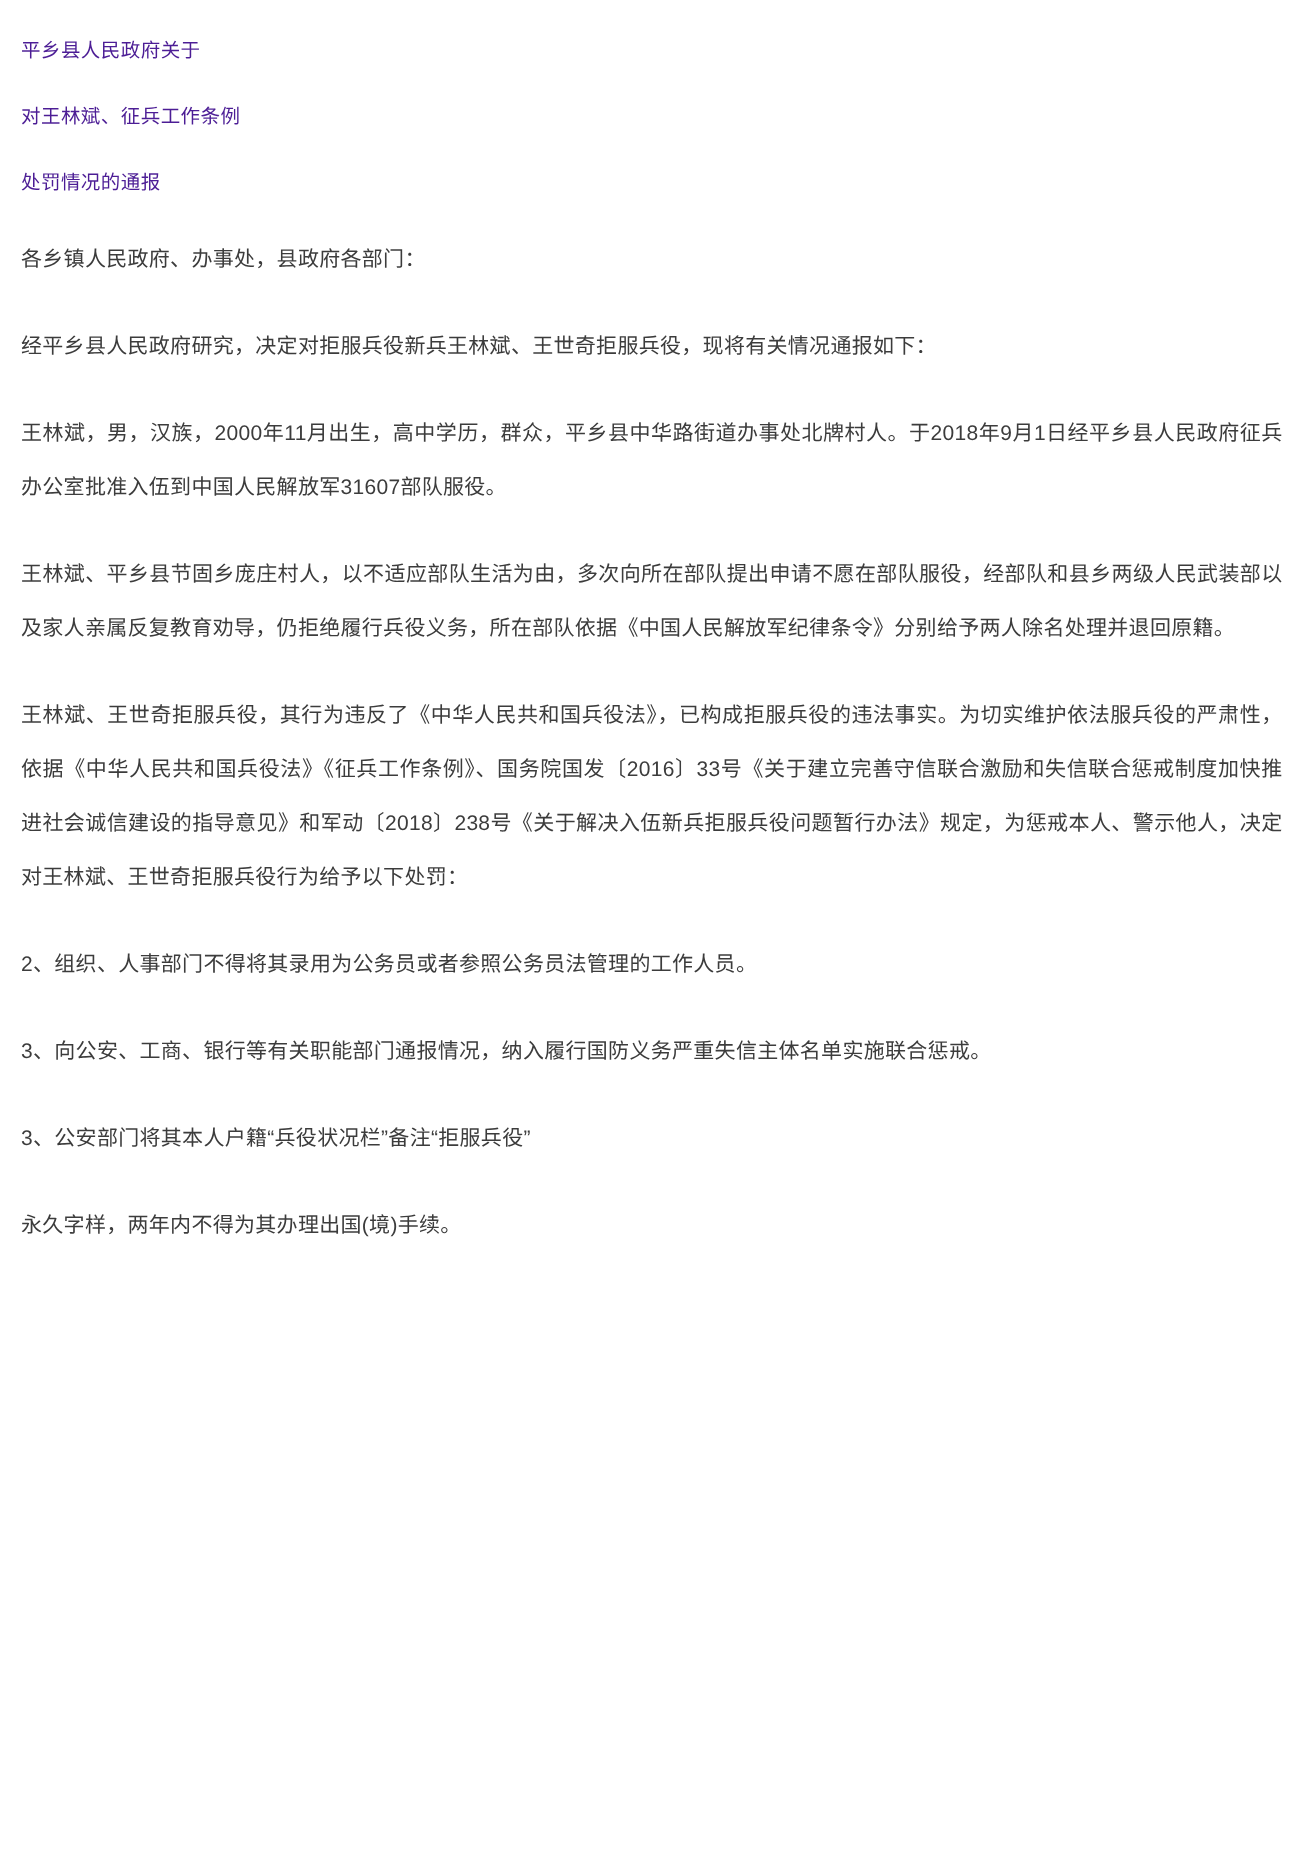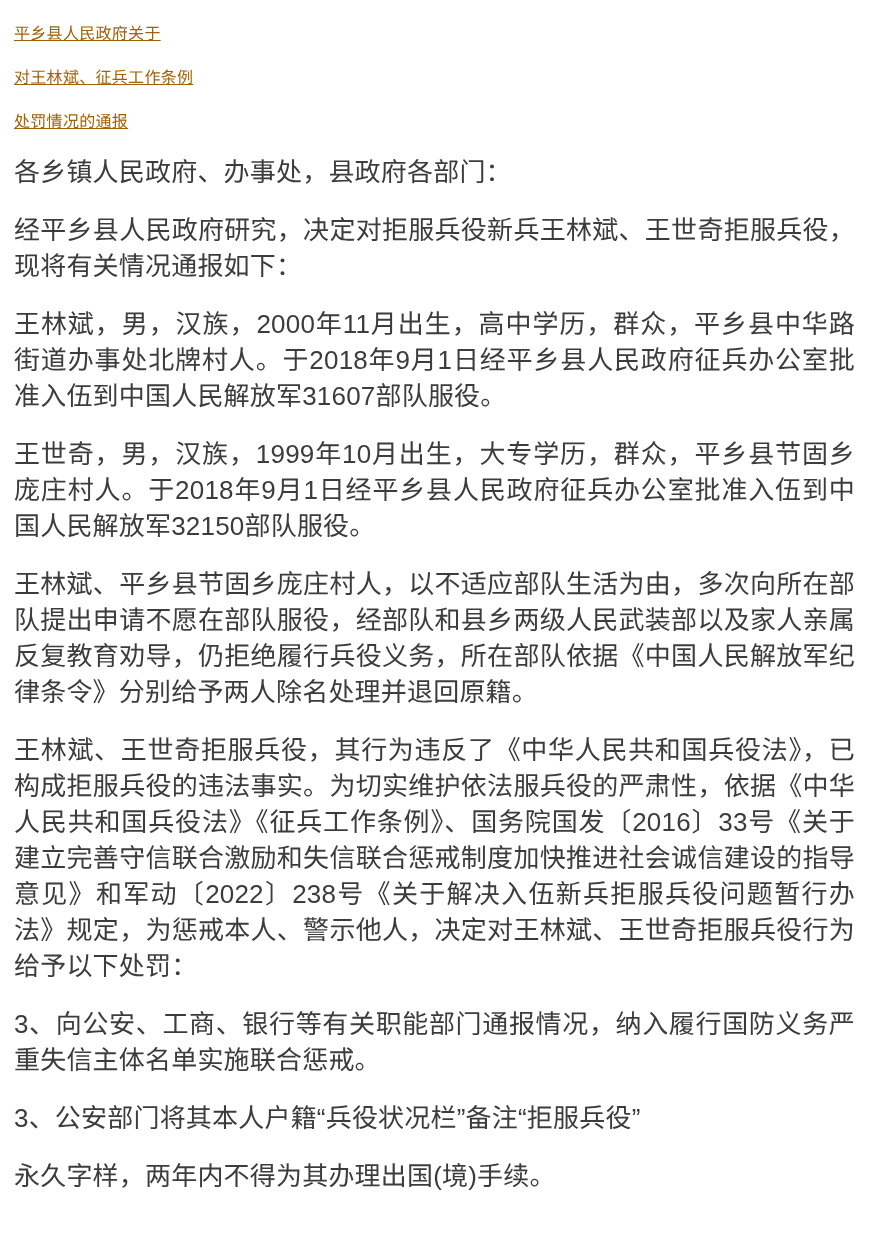--- a/index.html
+++ b/index.html
@@ -16,33 +16,32 @@
     -webkit-font-smoothing: antialiased;
   }
   .doc {
     box-sizing: border-box;
     width: 871px;
     min-height: 1235px;
     padding: 12px 16px 14px 14px;
     background: #ffffff;
   }
   .title-line {
-    font-size: 16px;
+    font-size: 13px;
     line-height: 44px;
-    color: #a16207;
+    color: #4c1d95;
     letter-spacing: 0.3px;
     white-space: nowrap;
-    text-decoration: underline;
   }
   .title-block {
     margin-bottom: 10px;
   }
   p.para {
     margin: 0 0 22px 0;
-    font-size: 26px;
+    font-size: 14px;
     line-height: 36px;
     color: #3c3c3c;
     text-align: justify;
     text-justify: inter-ideograph;
     letter-spacing: 0.2px;
     word-break: break-all;
   }
   p.para:last-child {
     margin-bottom: 0;
   }
@@ -57,23 +56,23 @@
     <div class="title-line">对王林斌、征兵工作条例</div>
     <div class="title-line">处罚情况的通报</div>
   </div>
 
   <p class="para">各乡镇人民政府、办事处，县政府各部门：</p>
 
   <p class="para">经平乡县人民政府研究，决定对拒服兵役新兵王林斌、王世奇拒服兵役，现将有关情况通报如下：</p>
 
   <p class="para">王林斌，男，汉族，2000年11月出生，高中学历，群众，平乡县中华路街道办事处北牌村人。于2018年9月1日经平乡县人民政府征兵办公室批准入伍到中国人民解放军31607部队服役。</p>
 
-  <p class="para">王世奇，男，汉族，1999年10月出生，大专学历，群众，平乡县节固乡庞庄村人。于2018年9月1日经平乡县人民政府征兵办公室批准入伍到中国人民解放军32150部队服役。</p>
 
   <p class="para">王林斌、平乡县节固乡庞庄村人，以不适应部队生活为由，多次向所在部队提出申请不愿在部队服役，经部队和县乡两级人民武装部以及家人亲属反复教育劝导，仍拒绝履行兵役义务，所在部队依据《中国人民解放军纪律条令》分别给予两人除名处理并退回原籍。</p>
 
-  <p class="para">王林斌、王世奇拒服兵役，其行为违反了《中华人民共和国兵役法》，已构成拒服兵役的违法事实。为切实维护依法服兵役的严肃性，依据《中华人民共和国兵役法》《征兵工作条例》、国务院国发〔2016〕33号《关于建立完善守信联合激励和失信联合惩戒制度加快推进社会诚信建设的指导意见》和军动〔2022〕238号《关于解决入伍新兵拒服兵役问题暂行办法》规定，为惩戒本人、警示他人，决定对王林斌、王世奇拒服兵役行为给予以下处罚：</p>
+  <p class="para">王林斌、王世奇拒服兵役，其行为违反了《中华人民共和国兵役法》，已构成拒服兵役的违法事实。为切实维护依法服兵役的严肃性，依据《中华人民共和国兵役法》《征兵工作条例》、国务院国发〔2016〕33号《关于建立完善守信联合激励和失信联合惩戒制度加快推进社会诚信建设的指导意见》和军动〔2018〕238号《关于解决入伍新兵拒服兵役问题暂行办法》规定，为惩戒本人、警示他人，决定对王林斌、王世奇拒服兵役行为给予以下处罚：</p>
 
+  <p class="para">2、组织、人事部门不得将其录用为公务员或者参照公务员法管理的工作人员。</p>
   <p class="para">3、向公安、工商、银行等有关职能部门通报情况，纳入履行国防义务严重失信主体名单实施联合惩戒。</p>
   <p class="para">3、公安部门将其本人户籍“兵役状况栏”备注“拒服兵役”</p>
   <p class="para">永久字样，两年内不得为其办理出国(境)手续。</p>
 
 </div>
 
 </body></html>

